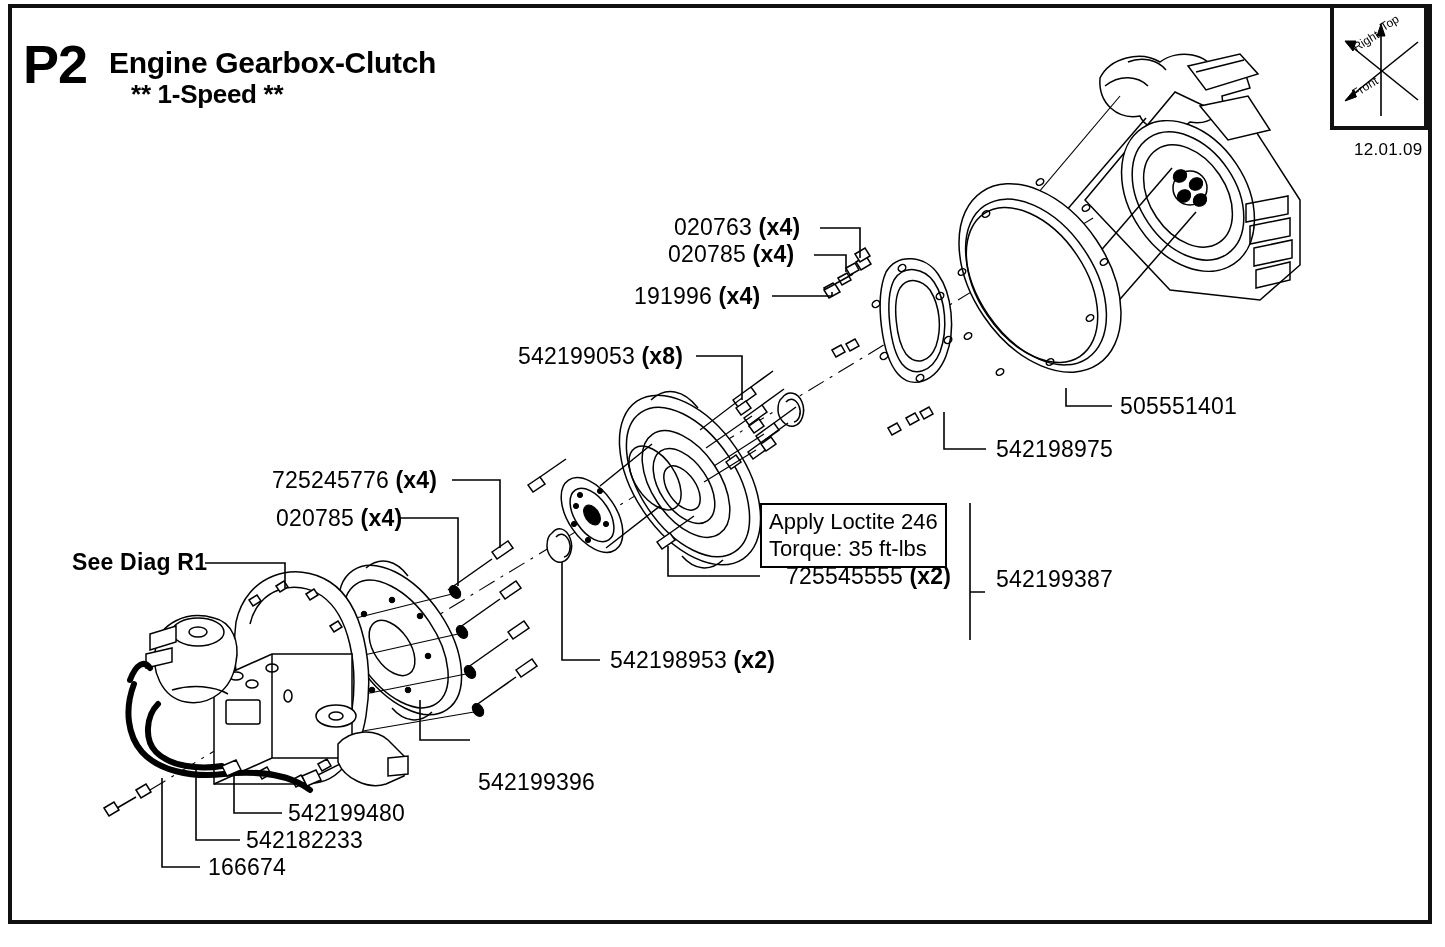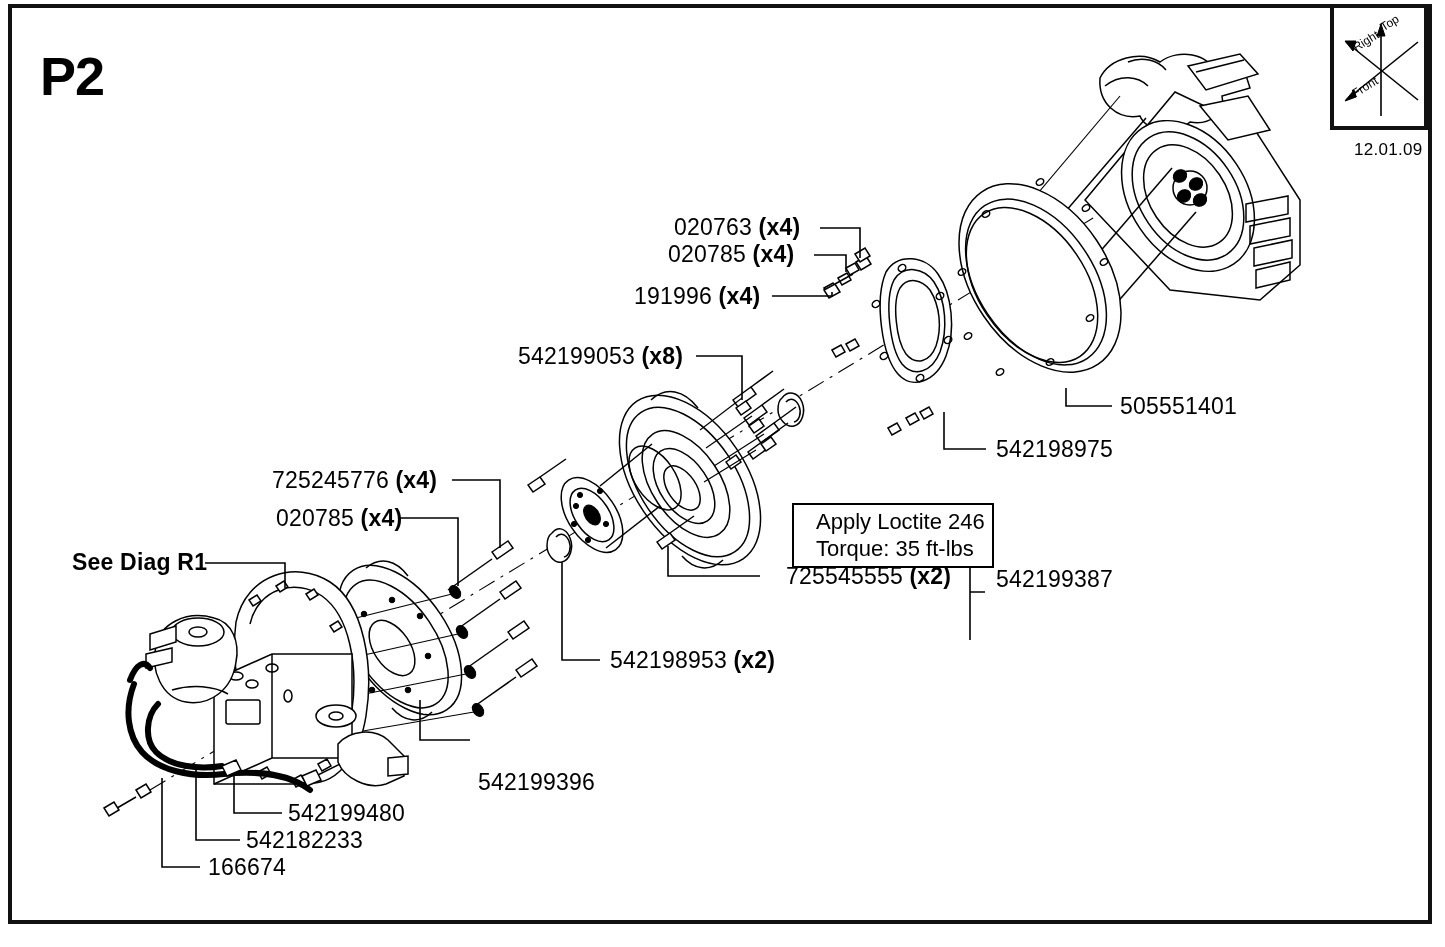--- a/index.html
+++ b/index.html
@@ -2,53 +2,55 @@
 <html><head>
 <meta charset="utf-8">
 <style>
   html,body{margin:0;padding:0;background:#ffffff;}
   body{width:1445px;height:947px;position:relative;overflow:hidden;
        font-family:"Liberation Sans",sans-serif;color:#000;}
   #sheet{position:absolute;left:0;top:0;width:1445px;height:947px;}
   .frame{position:absolute;left:8px;top:4px;width:1424px;height:920px;
          border:4px solid #111;box-sizing:border-box;}
   
-  .title-wrap{position:absolute;left:40px;top:38px;display:flex;align-items:flex-start;margin-top:12px;}
+  .title-wrap{position:absolute;left:23px;top:38px;display:flex;align-items:flex-start;}
   .p2{font-size:54px;font-weight:bold;line-height:52px;letter-spacing:-1px;}
   .title-text{margin-left:22px;padding-top:9px;}
   .t-main{font-size:30px;font-weight:bold;line-height:32px;letter-spacing:-0.3px;}
   .t-sub{font-size:26px;font-weight:bold;line-height:30px;margin-left:22px;letter-spacing:-0.3px;}
   
   .compass{position:absolute;left:1330px;top:4px;width:98px;height:126px;
            border:4px solid #111;box-sizing:border-box;background:#fff;}
   .date{position:absolute;left:1354px;top:140px;font-size:17px;letter-spacing:0.3px;}
   
   .lbl{position:absolute;font-size:23px;white-space:nowrap;letter-spacing:0.2px;}
   .lbl b{font-weight:bold;text-align:center;}
   .lbl.bold{font-weight:bold;}
-  .note{position:absolute;border:2px solid #000;padding:3px 7px 4px 22px;
-        font-size:22px;line-height:27px;background:#fff;white-space:nowrap;margin-left:32px;}
+  .note{position:absolute;border:2px solid #000;padding:3px 7px 4px 7px;
+        font-size:22px;line-height:27px;background:#fff;white-space:nowrap;}
   svg{position:absolute;left:0;top:0;}
   .ln{stroke:#000;stroke-width:1.6;fill:none;}
   .art{stroke:#000;fill:none;stroke-width:1.5;}
   .artf{stroke:#000;fill:#fff;stroke-width:1.5;}
   .thin{stroke:#000;fill:none;stroke-width:1.1;}
   .blk{fill:#000;stroke:#000;stroke-width:1;}
   .cable{stroke:#000;stroke-width:6;fill:none;stroke-linecap:round;}
 </style>
 </head>
 <body>
 
 <div id="sheet">
 
   <div class="frame"></div>
 
   <div class="title-wrap">
     <div class="p2">P2</div>
     <div class="title-text">
+      <div class="t-main">Engine Gearbox-Clutch</div>
+      <div class="t-sub">** 1-Speed **</div>
     </div>
   </div>
 
   <div class="compass">
     <svg width="94" height="122" viewBox="0 0 94 122">
       <line class="ln" x1="47" y1="18" x2="47" y2="108"></line>
       <line class="ln" x1="12" y1="34" x2="84" y2="92"></line>
       <line class="ln" x1="12" y1="92" x2="84" y2="34"></line>
       <polygon class="blk" points="47,16 43,28 51,28"></polygon>
       <polygon class="blk" points="11,33 22,33 19,43"></polygon>

